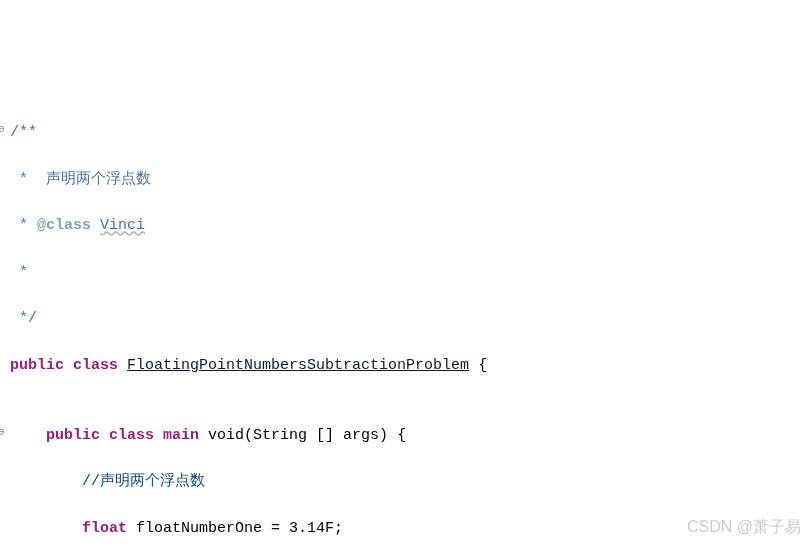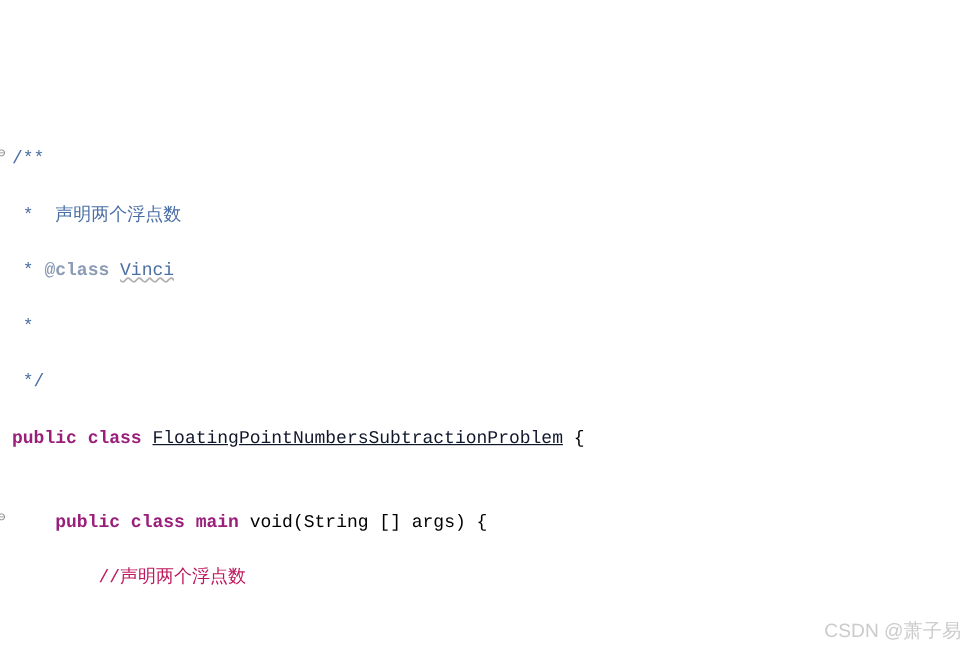--- a/index.html
+++ b/index.html
@@ -15,21 +15,21 @@
       width: 811px;
       height: 546px;
       box-sizing: border-box;
     }
     .line { display: block; }
     .javadoc { color: #4a6fa5; }
     .javadoc-tag { color: #8c9bb5; font-weight: bold; }
     .author-link { color: #4a6fa5; text-decoration: underline; text-decoration-style: solid; }
     .keyword { color: #9a1f7a; font-weight: bold; }
     .classname { color: #0f172a; text-decoration: underline; }
-    .comment { color: #be185d; }
+    .comment { color: #0c4a6e; }
     .black { color: #000000; }
     .gutter-indicator {
       position: absolute;
       left: -2px;
       color: #888888;
       font-size: 11px;
     }
     .watermark {
       position: absolute;
       bottom: 6px;
@@ -53,20 +53,21 @@
 <div>
 <span class="line"><span class="gutter-indicator">⊖</span><span class="javadoc">/**</span></span>
 <span class="line"><span class="javadoc"> *  </span><span class="javadoc">声明两个浮点数</span></span>
 <span class="line"><span class="javadoc"> * </span><span class="javadoc-tag">@class</span><span class="javadoc"> </span><span class="author-link wavy">Vinci</span></span>
 <span class="line"><span class="javadoc"> *</span></span>
 <span class="line"><span class="javadoc"> */</span></span>
 <span class="line"><span class="keyword">public</span> <span class="keyword">class</span> <span class="classname">FloatingPointNumbersSubtractionProblem</span><span class="black"> {</span></span>
 <span class="line"></span>
 <span class="line"><span class="gutter-indicator">⊖</span><span>    </span><span class="keyword">public</span> <span class="keyword">class</span> <span class="keyword">main</span><span class="black"> void(String [] args) {</span></span>
 <span class="line"><span>        </span><span class="comment">//声明两个浮点数</span></span>
+<span class="line"><span>        </span><span class="keyword">float</span><span class="black"> floatNumberOne = 3.14F;</span></span>
 
 
 
 
 
 
 
 
 
 

